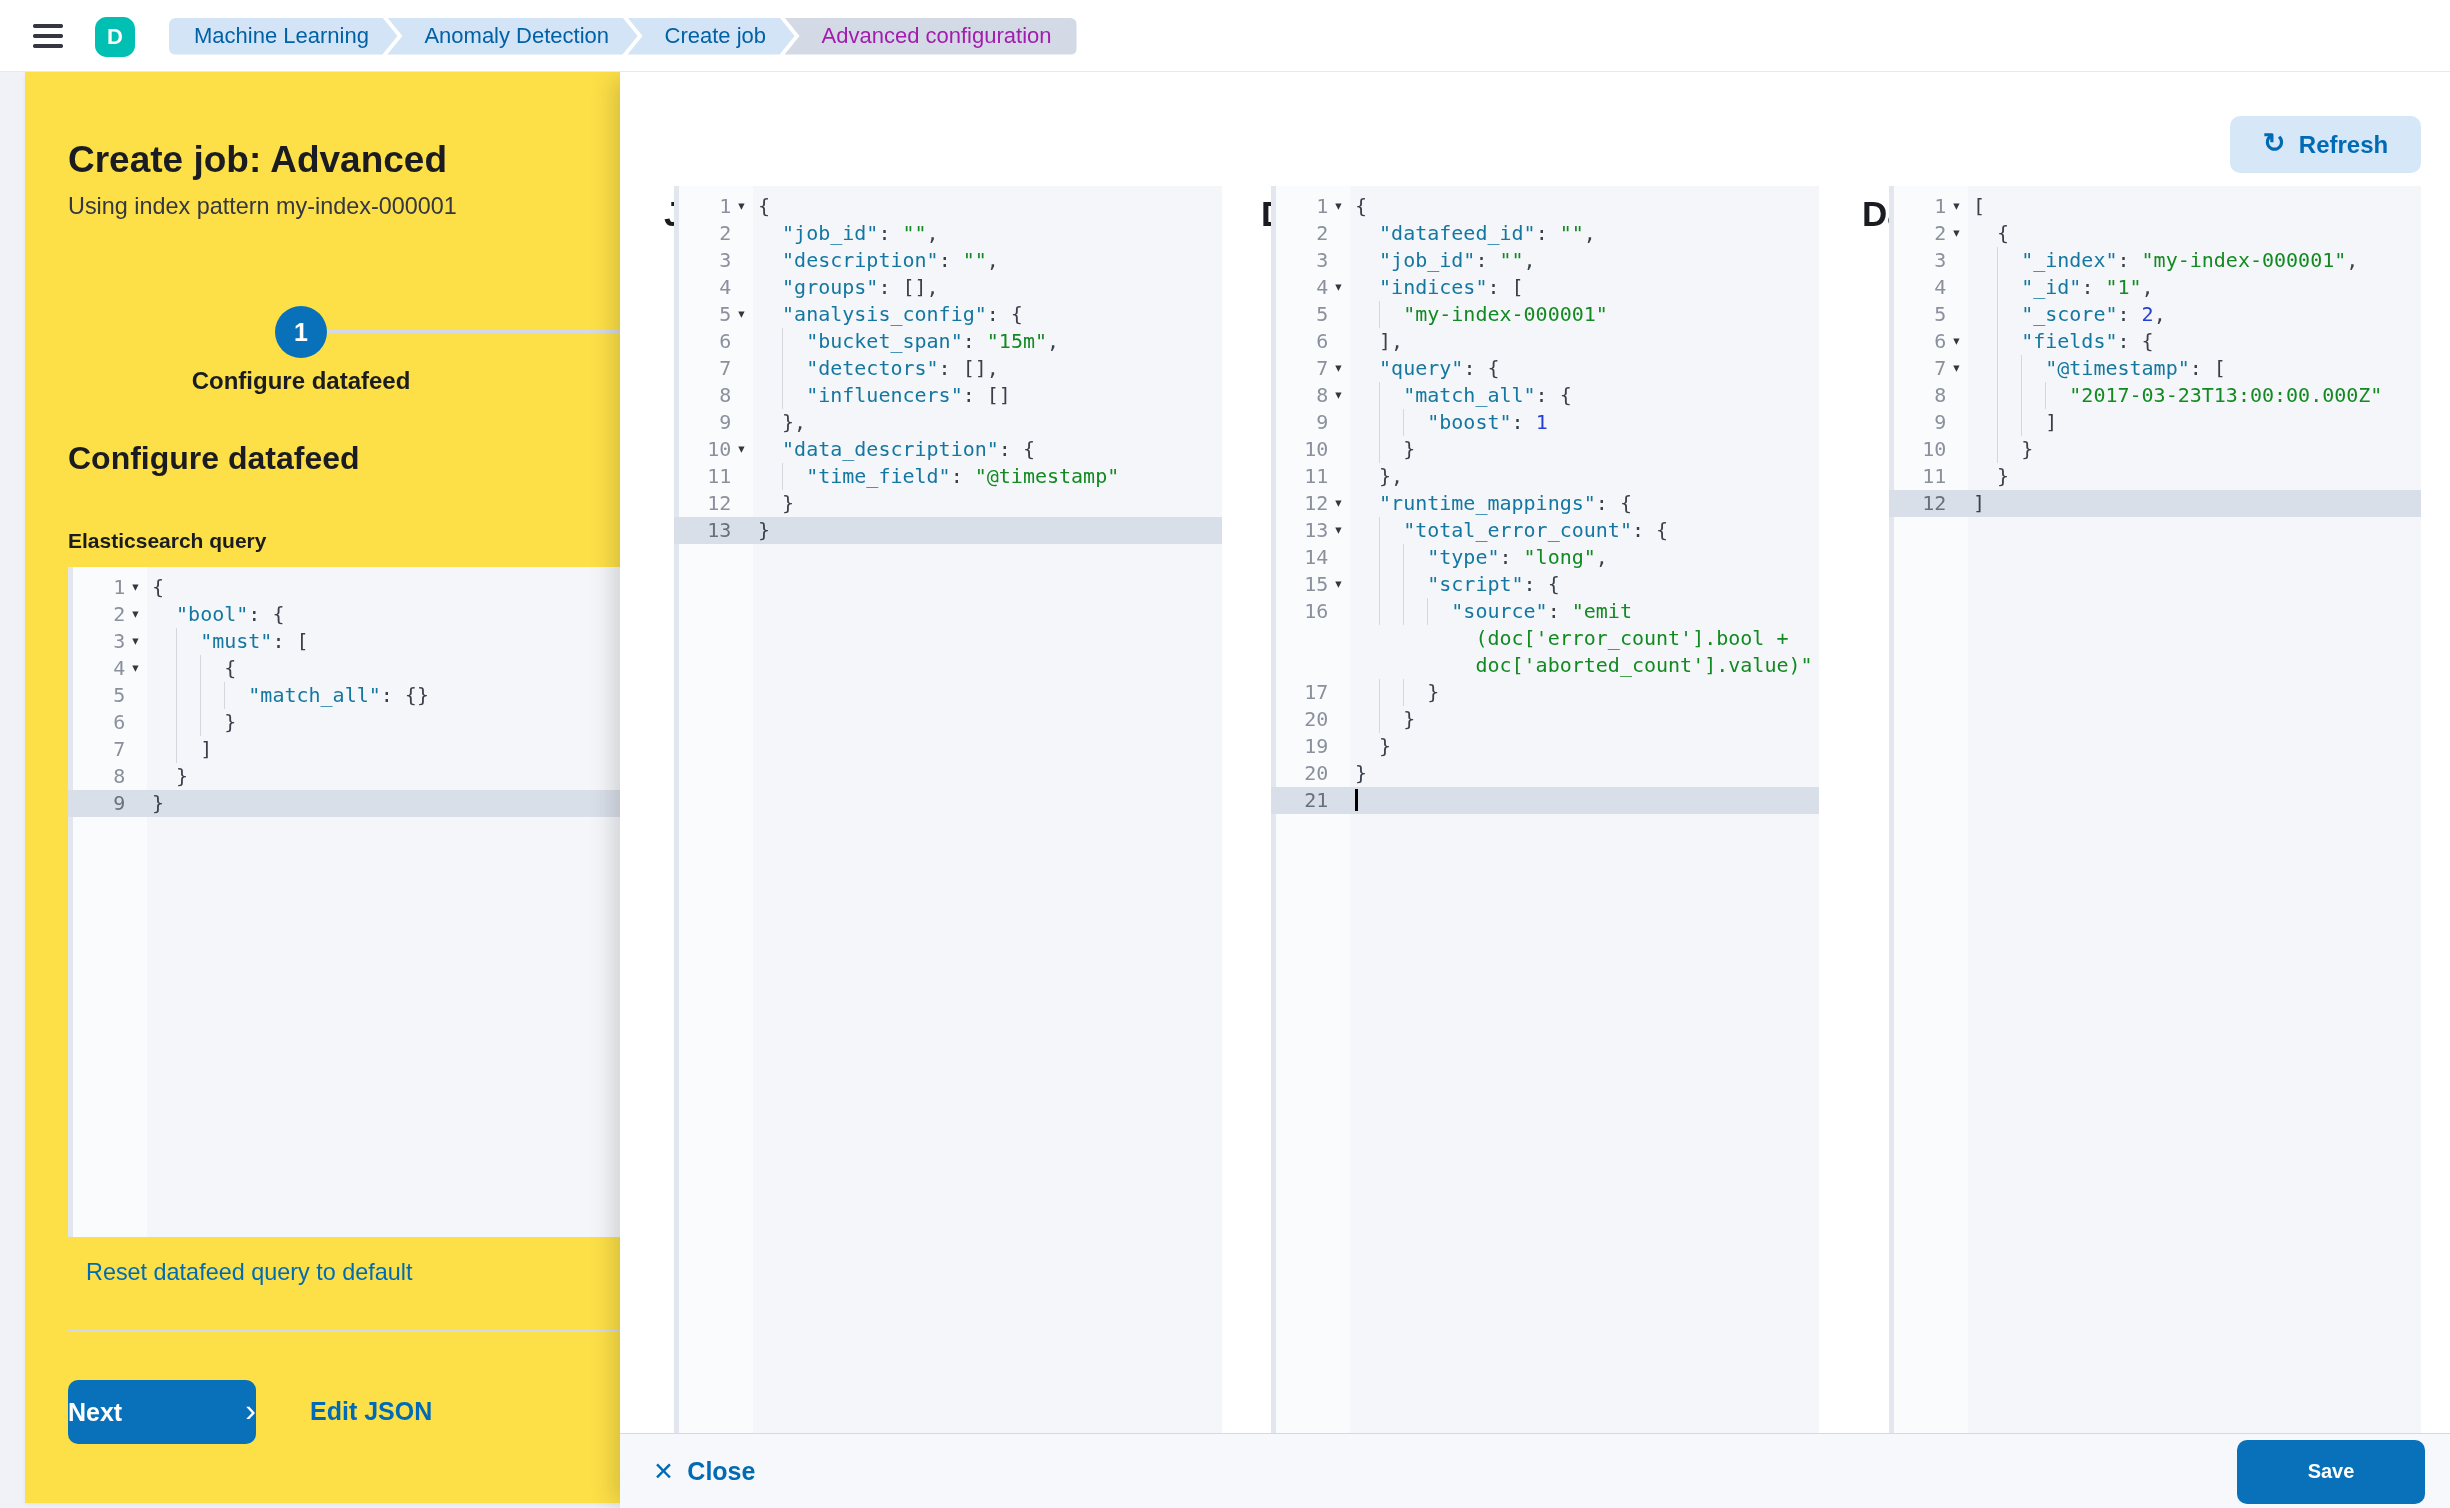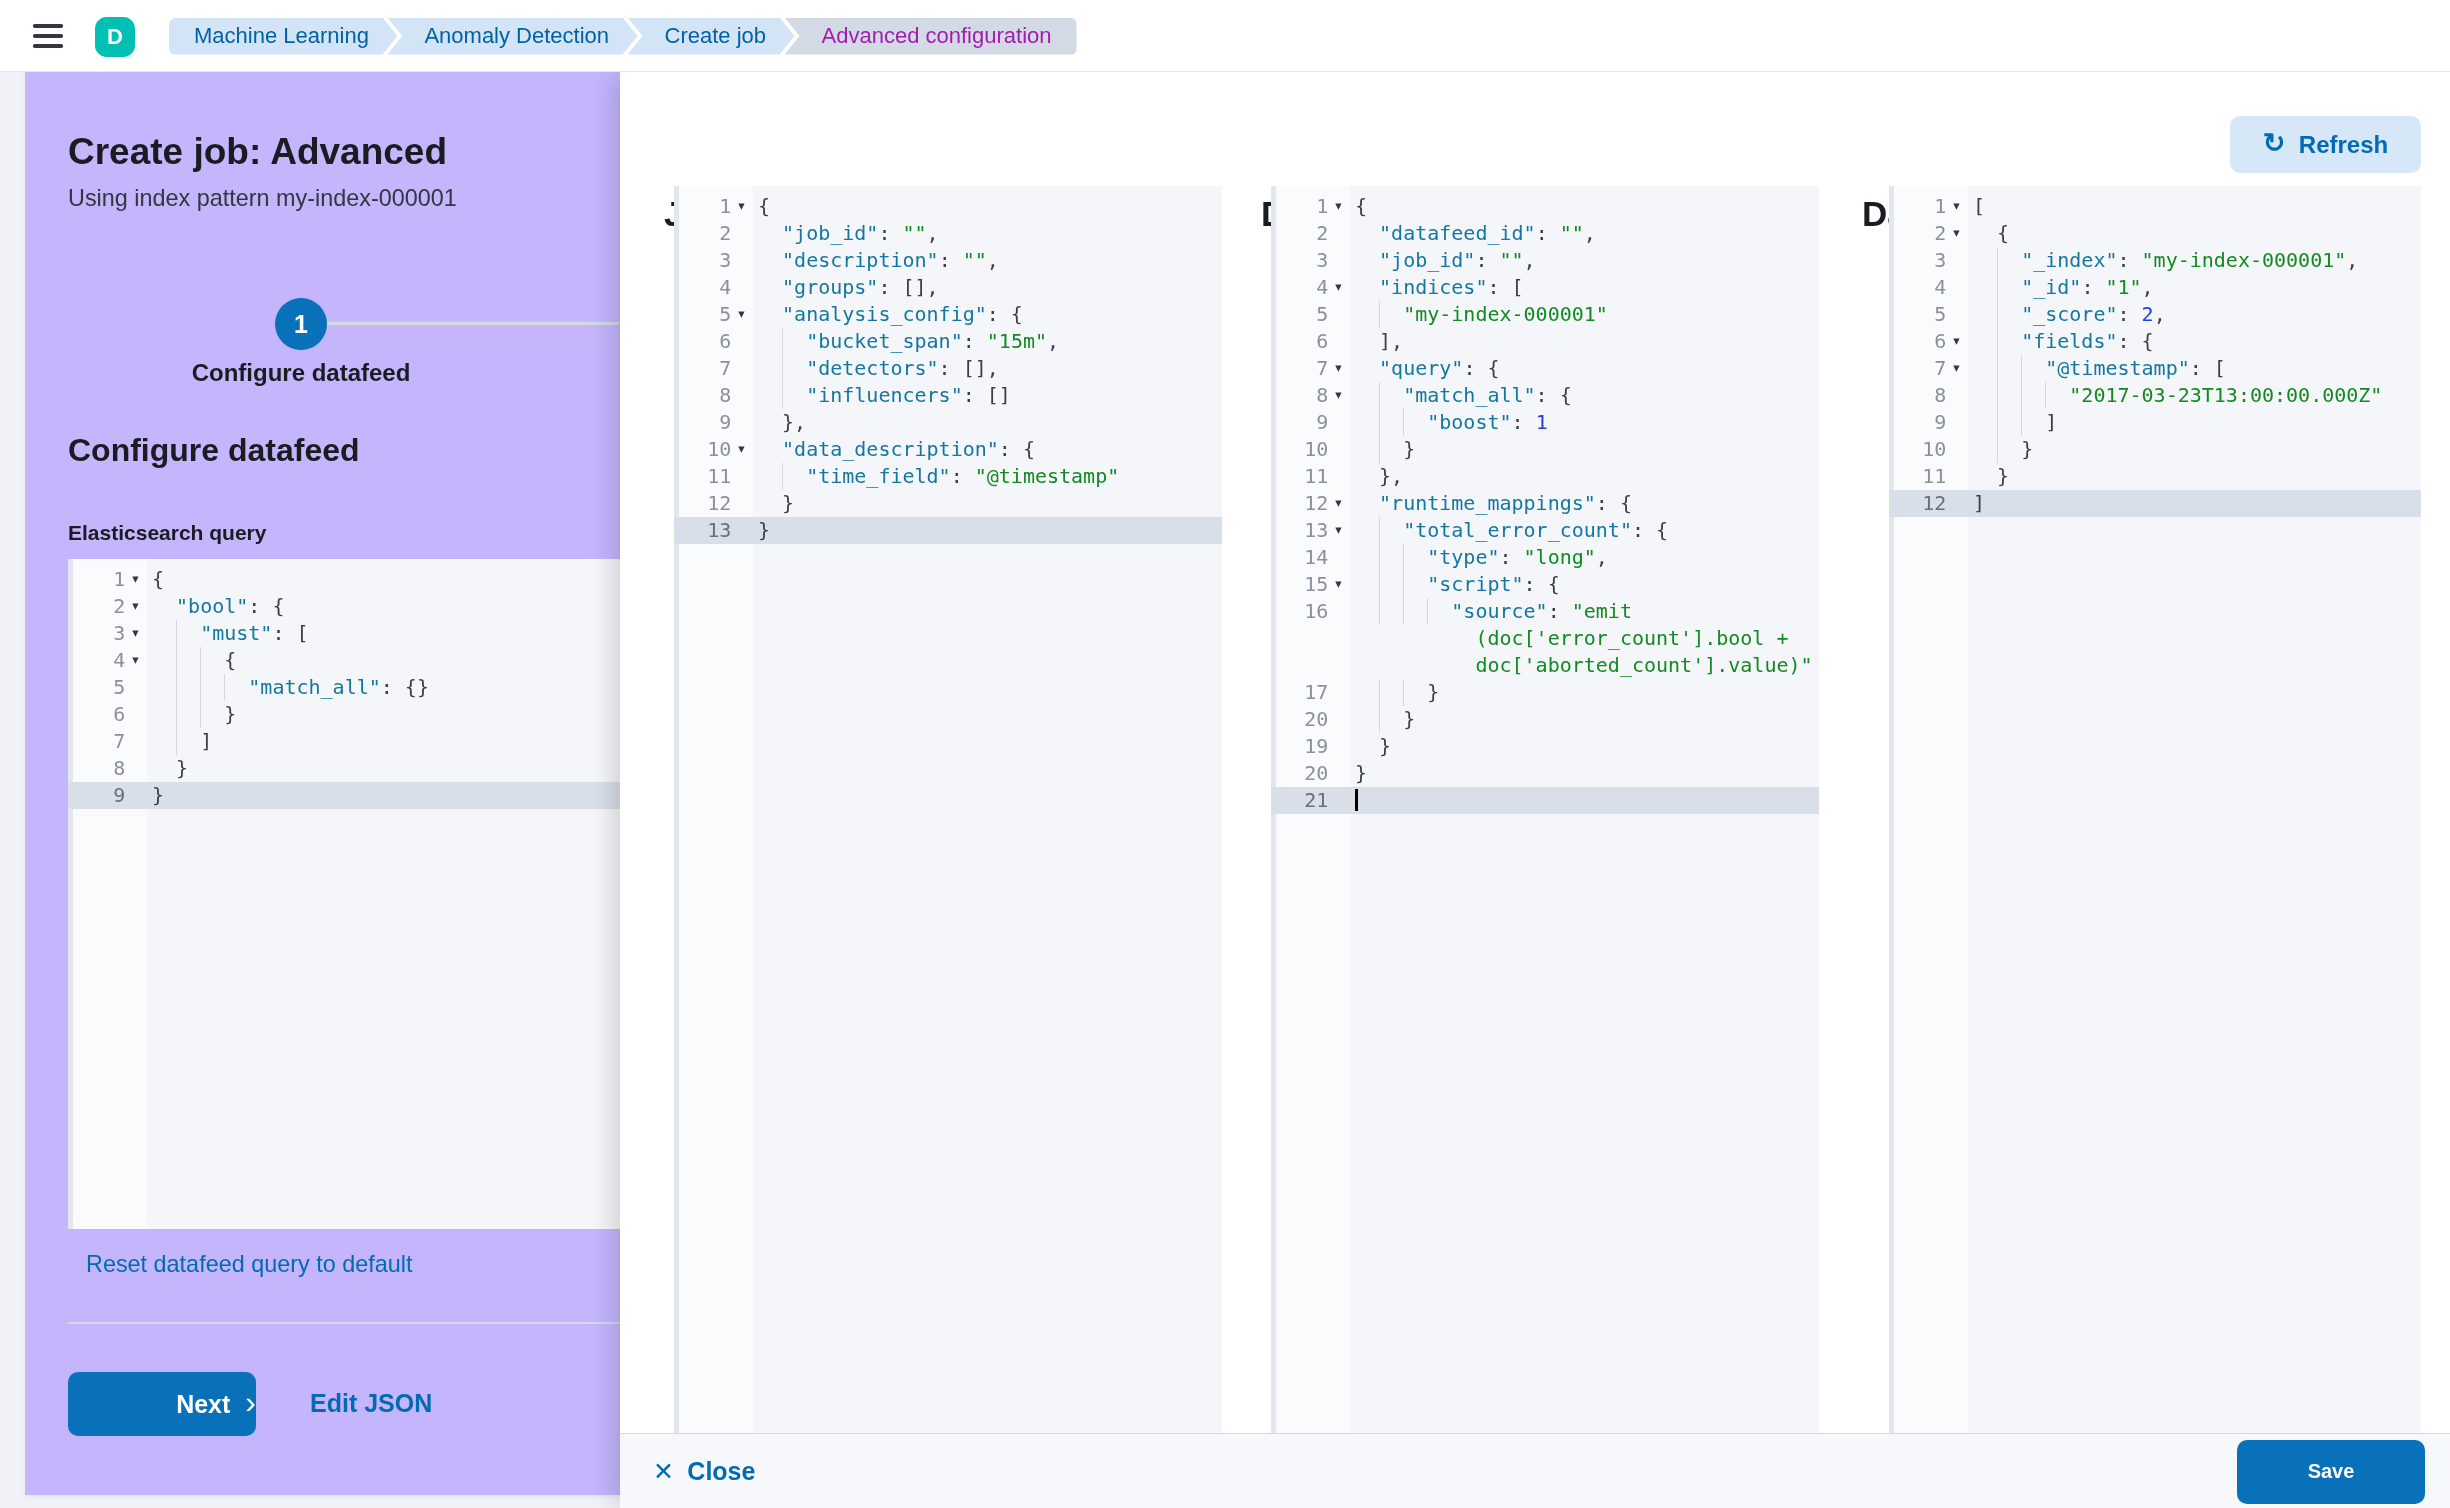--- a/index.html
+++ b/index.html
@@ -19,31 +19,31 @@
   .hamburger span{display:block;height:4.2px;background:#343741;border-radius:1.7px;}
   .avatar{position:absolute;left:95px;top:16.7px;width:40px;height:40px;border-radius:11.7px;background:var(--avatar);color:#fff;font-weight:700;font-size:22px;display:flex;align-items:center;justify-content:center;}
   .crumbs{position:absolute;left:169px;top:17.6px;display:flex;}
   .crumb{height:37px;display:flex;align-items:center;font-size:22px;background:var(--crumb-bg);color:var(--crumb-text);padding:0 28.5px 0 25px;margin-right:-10px;
     clip-path:polygon(0 0,calc(100% - 15px) 0,100% 50%,calc(100% - 15px) 100%,0 100%,0 0);}
   .crumb.mid{clip-path:polygon(0 0,calc(100% - 15px) 0,100% 50%,calc(100% - 15px) 100%,0 100%,15px 50%);padding-left:37px;}
   .crumb.last{background:var(--crumb-last-bg);color:#a21caf;clip-path:polygon(0 0,100% 0,100% 100%,0 100%,15px 50%);padding-left:37px;padding-right:25px;border-radius:0 6.7px 6.7px 0;}
   .crumb.first{border-radius:6.7px 0 0 6.7px;}
 
   
-  .card{position:absolute;left:25px;top:64px;width:595px;height:1431px;background:#c4b5fd;z-index:5;box-shadow:0 1.7px 5px rgba(0,0,0,.06);}
+  .card{position:absolute;left:25px;top:72px;width:595px;height:1431px;background:#fde047;z-index:5;box-shadow:0 1.7px 5px rgba(0,0,0,.06);}
   .wiz-title{position:absolute;left:43px;top:67px;font-size:37px;font-weight:700;color:var(--title);}
   .wiz-sub{position:absolute;left:43px;top:121px;font-size:23.4px;color:#343741;}
   .step-line{position:absolute;left:301px;top:258px;width:293px;height:2.5px;background:var(--divider);}
   .step-circle{position:absolute;left:250px;top:234px;width:52px;height:52px;border-radius:50%;background:var(--primary);color:#fff;font-size:25px;font-weight:700;display:flex;align-items:center;justify-content:center;z-index:2;}
   .step-label{position:absolute;left:142px;top:295px;width:268px;text-align:center;font-size:24px;font-weight:700;color:var(--title);}
   .section-heading{position:absolute;left:43px;top:368px;font-size:32px;font-weight:700;color:var(--title);}
   .query-label{position:absolute;left:43px;top:457px;font-size:21px;font-weight:700;color:#1a1c21;}
   .reset-link{position:absolute;left:61px;top:1179px;font-size:23.4px;font-weight:400;color:var(--link);cursor:pointer;margin-top:8px;}
   .wiz-divider{position:absolute;left:43px;top:1258px;width:552px;height:1.7px;background:var(--divider);}
-  .next-btn{position:absolute;left:43px;top:1308px;width:188px;height:64px;border:none;border-radius:10px;background:var(--primary);color:#fff;font-size:25px;font-weight:600;font-family:inherit;display:flex;align-items:center;justify-content:flex-end;gap:15px;cursor:pointer;}
+  .next-btn{position:absolute;left:43px;top:1308px;width:188px;height:64px;border:none;border-radius:10px;background:var(--primary);color:#fff;font-size:25px;font-weight:600;font-family:inherit;display:flex;align-items:center;justify-content:space-between;gap:15px;cursor:pointer;}
   .next-btn .chev{font-size:32px;font-weight:400;line-height:1;margin-top:-3.3px;}
   .editjson-link{position:absolute;left:285px;top:1325px;font-size:25px;font-weight:600;color:var(--link);cursor:pointer;}
 
   
   .flyout{position:absolute;left:620px;top:72px;width:1830px;height:1437px;background:#fff;z-index:20;box-shadow:-11.7px 0 23.4px -5px rgba(0,0,0,.16);}
   .col-title{position:absolute;font-size:35px;font-weight:700;color:var(--title);}
   .refresh-btn{position:absolute;left:1610px;top:44px;width:191px;height:57px;border:none;border-radius:10px;background:#d6e8f8;color:var(--link);font-size:24px;font-weight:600;font-family:inherit;display:flex;align-items:center;justify-content:center;gap:13.4px;cursor:pointer;}
   .refresh-btn .ricon{font-size:27px;line-height:1;margin-top:-1.7px;}
 
   

